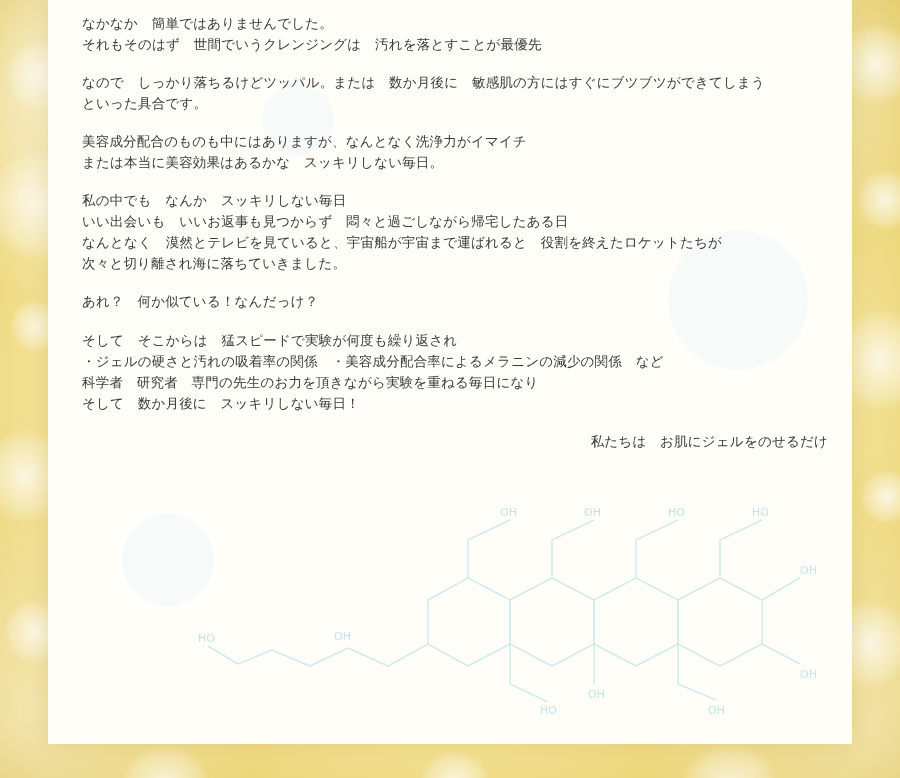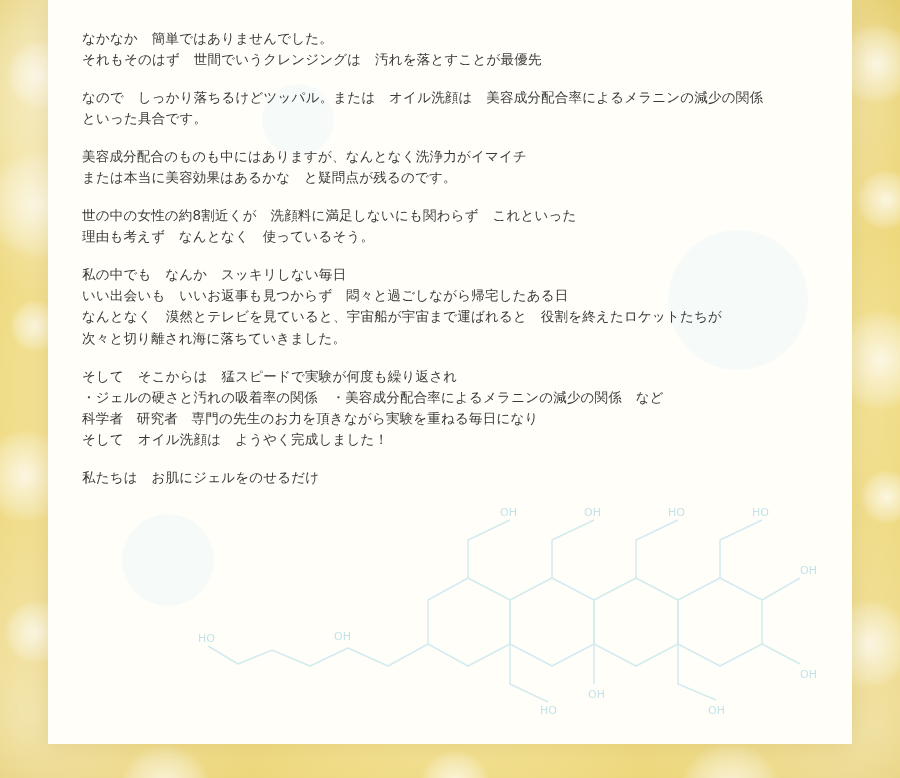--- a/index.html
+++ b/index.html
@@ -43,32 +43,32 @@
     overflow: hidden;
   }
   .sheet-bg {
     position: absolute;
     inset: 0;
     pointer-events: none;
     opacity: 0.75;
   }
   .content {
     position: relative;
-    padding: 28px 24px 0 34px;
+    padding: 13px 24px 0 34px;
     box-sizing: border-box;
   }
   .para {
     margin: 0 0 17px 0;
     color: #3a3a3a;
     font-size: 13.5px;
     line-height: 1.56;
     letter-spacing: 0.2px;
     white-space: pre-wrap;
   }
-  .para:last-child { margin-bottom: 0; }
+  .para:last-child { margin-bottom: 0; text-align: right; }
 </style>
 </head>
 <body>
 
 <div class="page">
 
   <div class="bokeh" style="left:6px; top:40px; width:70px; height:70px;"></div>
   <div class="bokeh" style="left:-14px; top:150px; width:110px; height:110px;"></div>
   <div class="bokeh" style="left:10px; top:300px; width:52px; height:52px;"></div>
   <div class="bokeh" style="left:-20px; top:430px; width:92px; height:92px;"></div>
@@ -119,32 +119,31 @@
       <g fill="#eaf7fa" opacity="0.55">
         <circle cx="120" cy="560" r="46"></circle>
         <circle cx="690" cy="300" r="70"></circle>
         <circle cx="250" cy="120" r="36"></circle>
       </g>
     </svg>
 
     <div class="content">
       <p class="para">なかなか　簡単ではありませんでした。
 それもそのはず　世間でいうクレンジングは　汚れを落とすことが最優先</p>
-      <p class="para">なので　しっかり落ちるけどツッパル。または　オイル洗顔は　美容成分配合率によるメラニンの減少の関係
+      <p class="para">なので　しっかり落ちるけどツッパル。または　数か月後に　敏感肌の方にはすぐにブツブツができてしまう
 といった具合です。</p>
       <p class="para">美容成分配合のものも中にはありますが、なんとなく洗浄力がイマイチ
-または本当に美容効果はあるかな　と疑問点が残るのです。</p>
-      <p class="para">世の中の女性の約8割近くが　洗顔料に満足しないにも関わらず　これといった
-理由も考えず　なんとなく　使っているそう。</p>
+または本当に美容効果はあるかな　スッキリしない毎日。</p>
       <p class="para">私の中でも　なんか　スッキリしない毎日
 いい出会いも　いいお返事も見つからず　悶々と過ごしながら帰宅したある日
 なんとなく　漠然とテレビを見ていると、宇宙船が宇宙まで運ばれると　役割を終えたロケットたちが
 次々と切り離され海に落ちていきました。</p>
+      <p class="para">あれ？　何か似ている！なんだっけ？</p>
       <p class="para">そして　そこからは　猛スピードで実験が何度も繰り返され
 ・ジェルの硬さと汚れの吸着率の関係　・美容成分配合率によるメラニンの減少の関係　など
 科学者　研究者　専門の先生のお力を頂きながら実験を重ねる毎日になり
-そして　オイル洗顔は　ようやく完成しました！</p>
+そして　数か月後に　スッキリしない毎日！</p>
       <p class="para">私たちは　お肌にジェルをのせるだけ</p>
 
     </div>
 
   </div>
 </div>
 
 </body></html>

